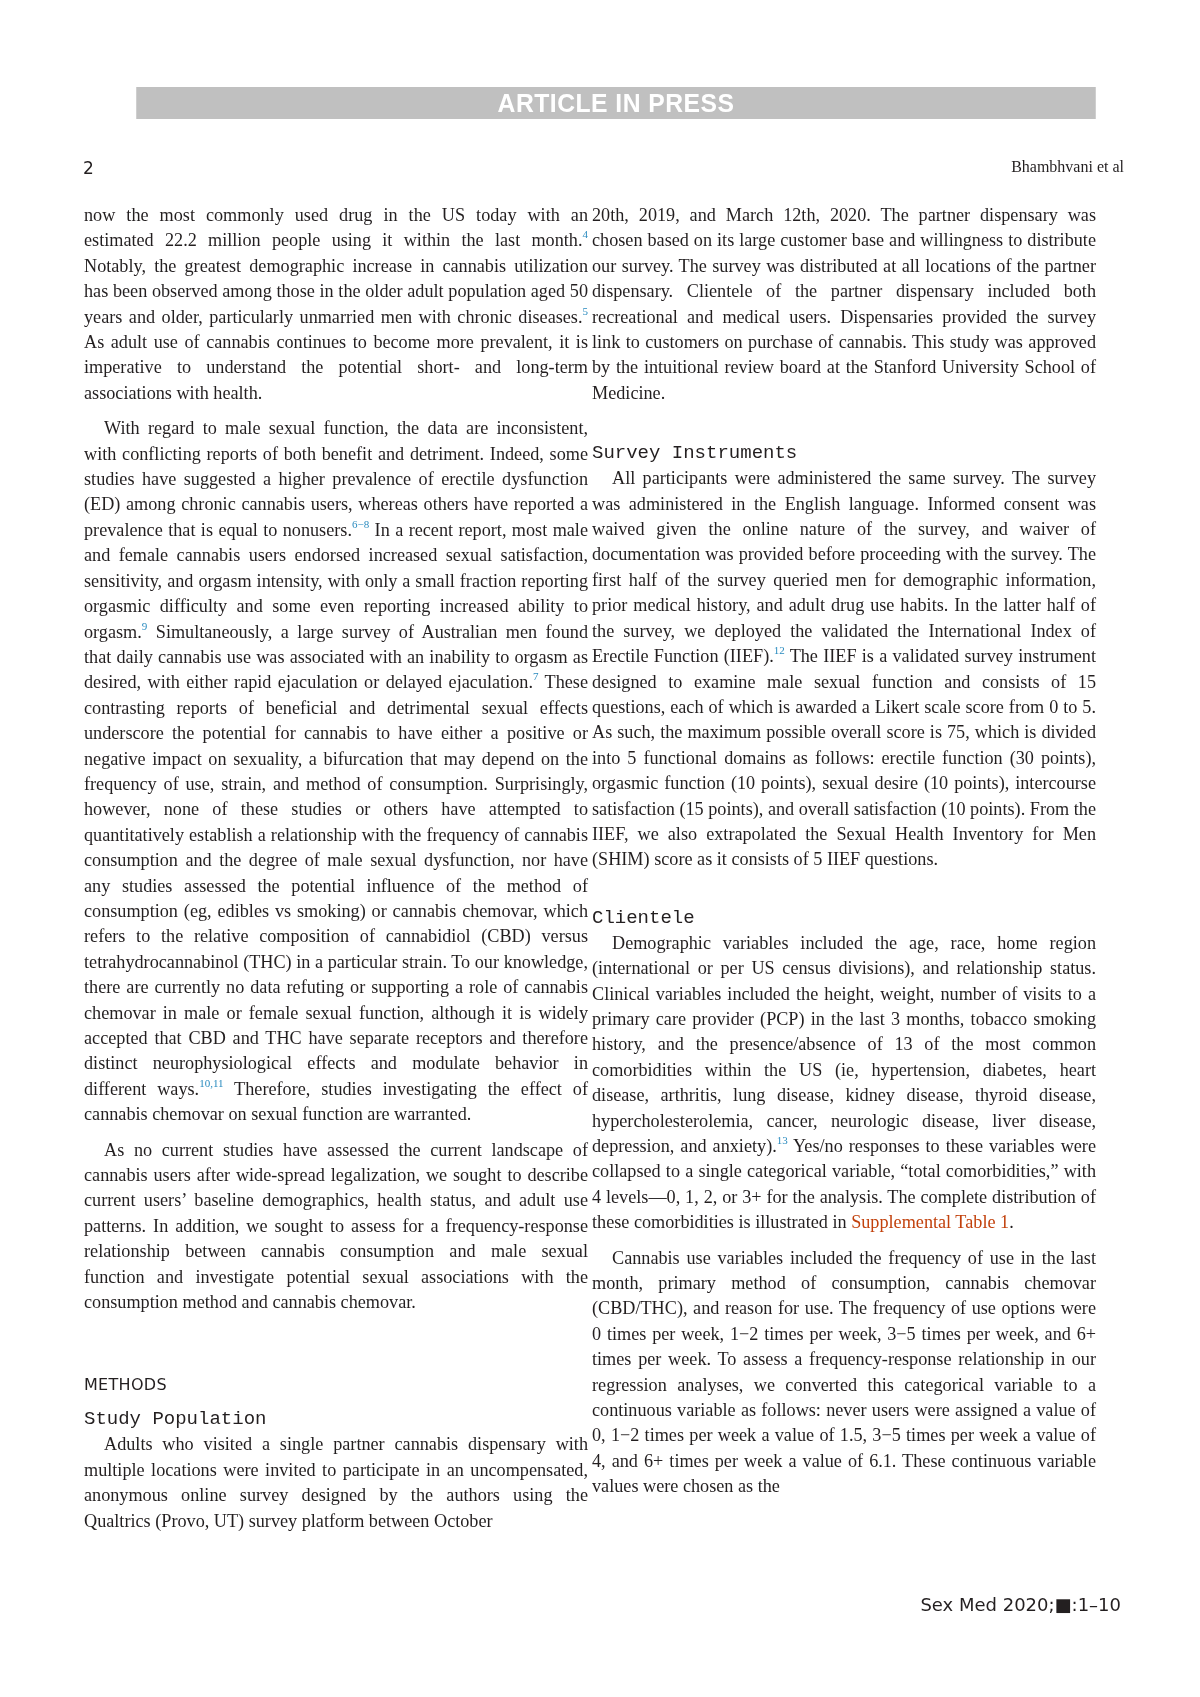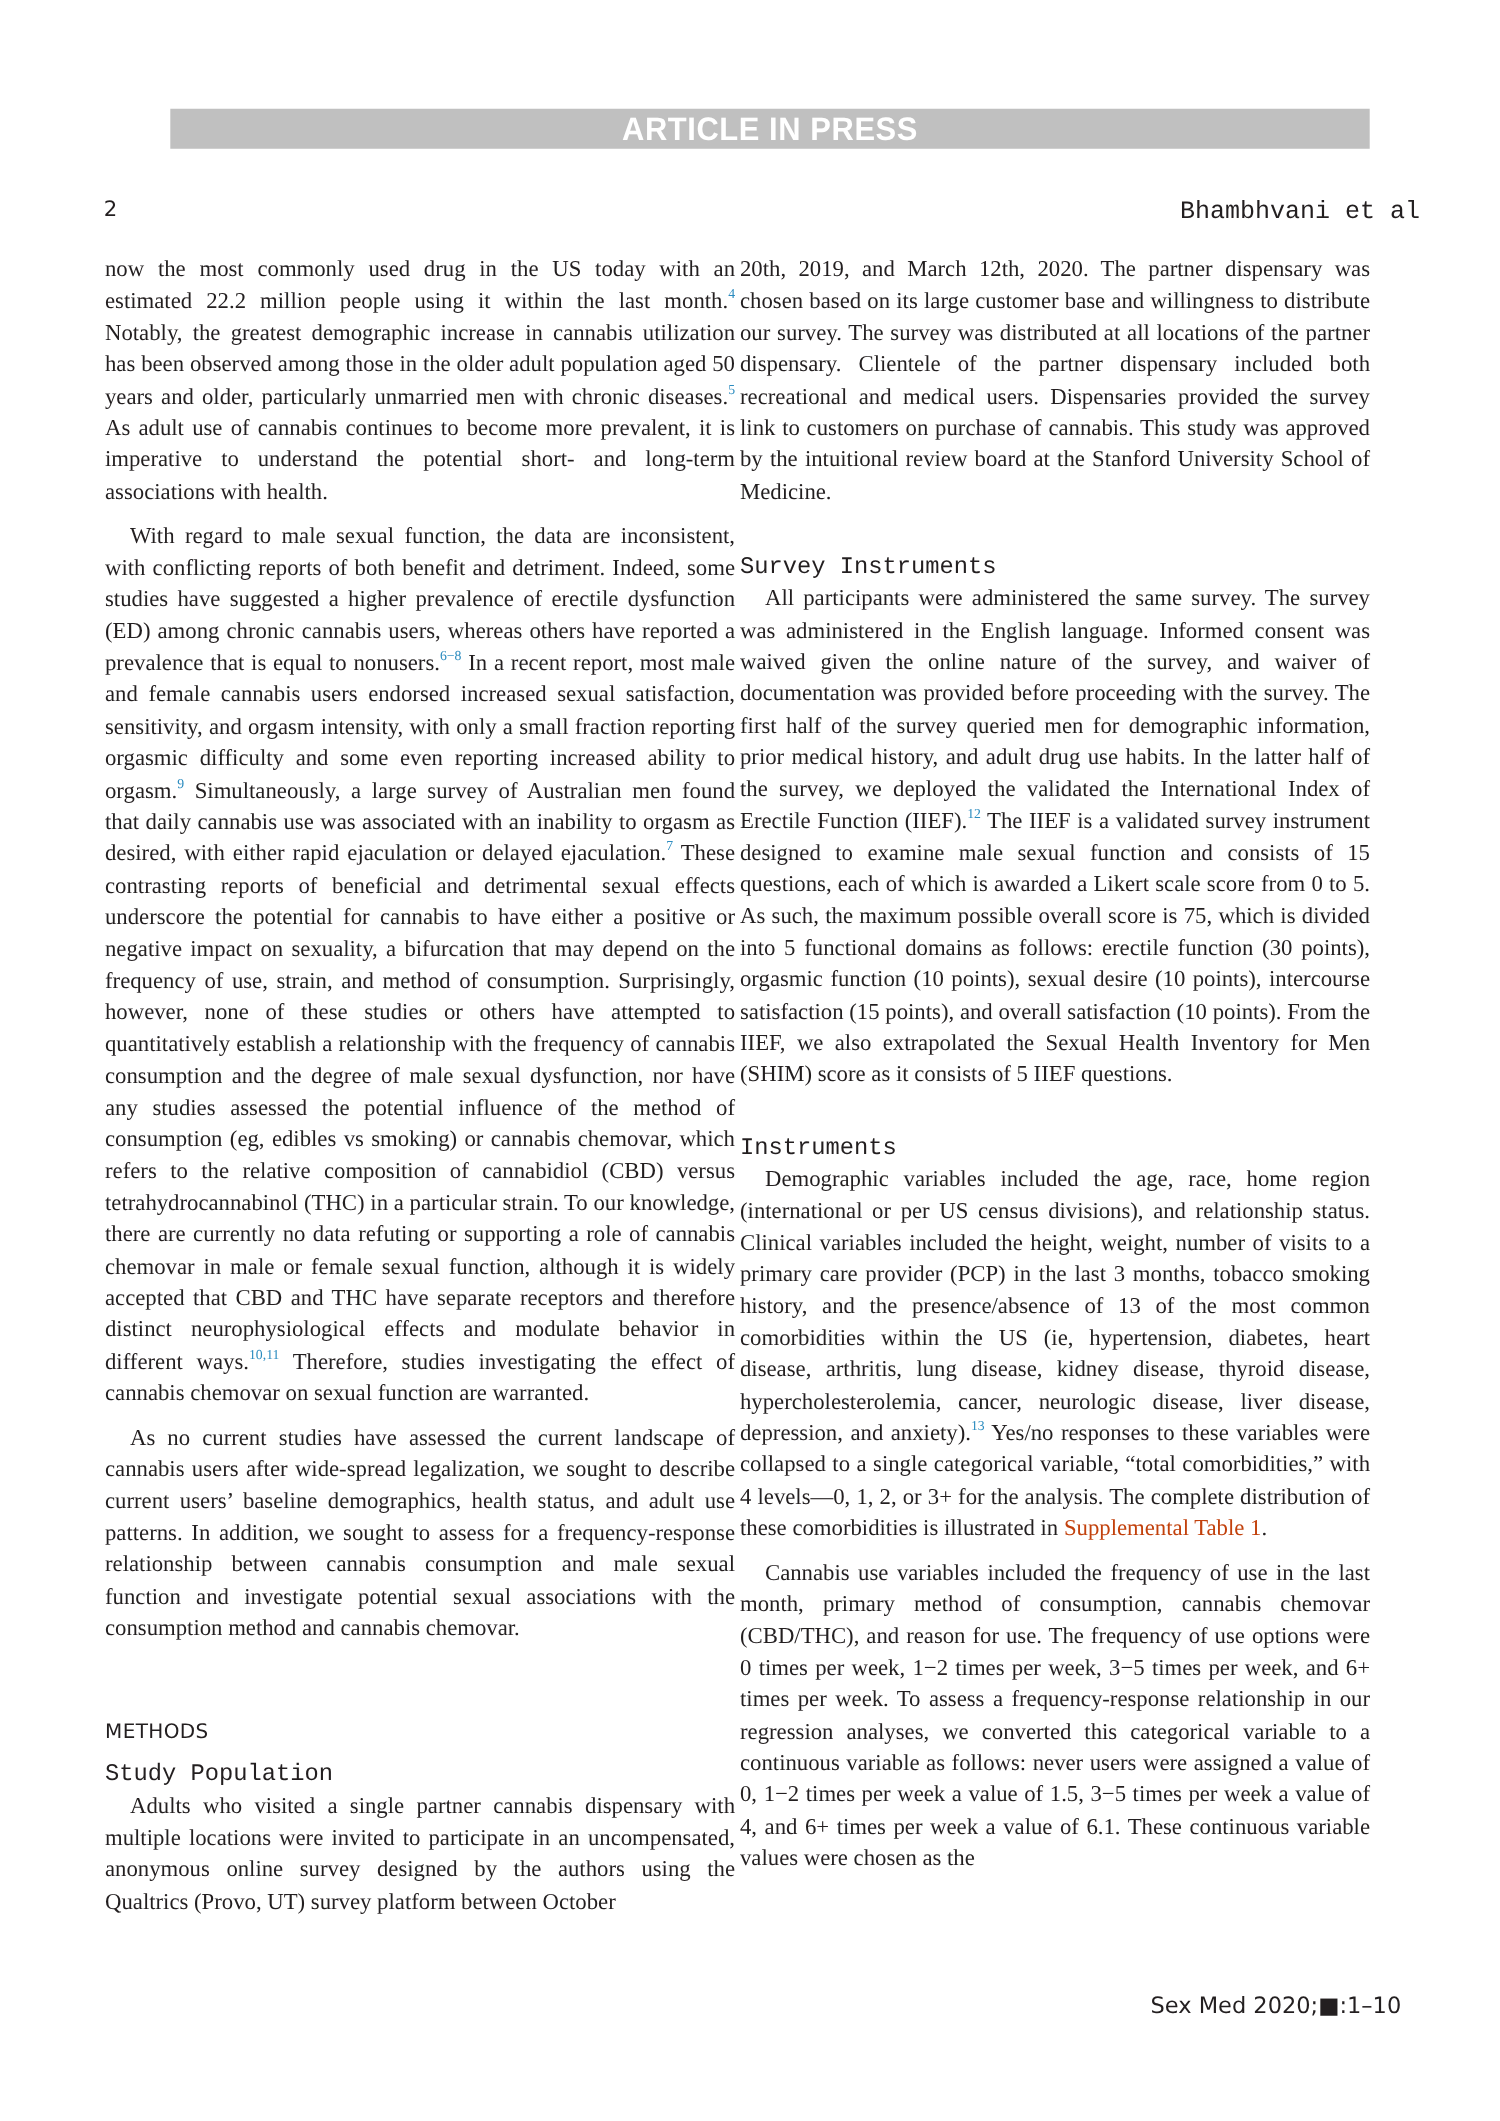--- a/index.html
+++ b/index.html
@@ -4,21 +4,21 @@
   <style>
     html, body { margin: 0; padding: 0; background: #ffffff; }
     body { width: 1200px; height: 1697px; position: relative; overflow: hidden; color: #231f20; }
     .banner {
       position: absolute; left: 111px; top: 87px; width: 1010px; height: 32px;
       background: #c0c0c0; color: #ffffff; text-align: center;
       font-family: "Liberation Sans", sans-serif; font-weight: bold; font-size: 26px; line-height: 32px;
       letter-spacing: 0.5px; transform: scaleX(0.95);
     }
     .page-num { position: absolute; left: 83px; top: 158px; font-family: "DejaVu Sans", sans-serif; font-size: 17px; }
-    .running-head { position: absolute; right: 64px; top: 158px; font-family: Liberation Mono, monospace; font-size: 20px; }
+    .running-head { position: absolute; right: 76px; top: 158px; font-family: Liberation Serif, serif; font-size: 16px; }
     .col { position: absolute; top: 203px; width: 504px; font-family: "Liberation Serif", serif; font-size: 18.2px; line-height: 25.4px; text-align: justify; }
     .col-left { left: 84px; }
     .col-right { left: 592px; }
     .col p { margin: 0; }
     .col p.indent { text-indent: 20px; }
     .col p.gap { margin-top: 10px; }
     sup.ref { color: #2a8bbf; font-size: 11px; line-height: 0; vertical-align: 8px; }
     .link { color: #c2410c; }
     h2.section { font-family: "DejaVu Sans", sans-serif; font-weight: normal; font-size: 16px; margin: 57px 0 8px 0; line-height: 26px; letter-spacing: 0.3px; }
     h3.sub { font-family: Liberation Mono, monospace; font-weight: normal; font-size: 19px; margin: 0; line-height: 26px; }
@@ -44,19 +44,19 @@
   <h3 class="sub">Study Population</h3>
   <p class="indent">Adults who visited a single partner cannabis dispensary with multiple locations were invited to participate in an uncompensated, anonymous online survey designed by the authors using the Qualtrics (Provo, UT) survey platform between October</p>
 </div>
 
 <div class="col col-right">
   <p>20th, 2019, and March 12th, 2020. The partner dispensary was chosen based on its large customer base and willingness to distribute our survey. The survey was distributed at all locations of the partner dispensary. Clientele of the partner dispensary included both recreational and medical users. Dispensaries provided the survey link to customers on purchase of cannabis. This study was approved by the intuitional review board at the Stanford University School of Medicine.</p>
 
   <h3 class="sub spaced">Survey Instruments</h3>
   <p class="indent"><span>All participants were administered the same survey. The survey was administered in the English language. Informed consent was waived given the online nature of the survey, and waiver of documentation was provided before proceeding with the survey. The first half of the survey queried men for demographic information, prior medical history, and adult drug use habits. In the latter half of the survey, we deployed the validated the International Index of Erectile Function (IIEF).</span><sup class="ref">12</sup><span> The IIEF is a validated survey instrument designed to examine male sexual function and consists of 15 questions, each of which is awarded a Likert scale score from 0 to 5. As such, the maximum possible overall score is 75, which is divided into 5 functional domains as follows: erectile function (30 points), orgasmic function (10 points), sexual desire (10 points), intercourse satisfaction (15 points), and overall satisfaction (10 points). From the IIEF, we also extrapolated the Sexual Health Inventory for Men (SHIM) score as it consists of 5 IIEF questions.</span></p>
 
-  <h3 class="sub spaced2">Instruments</h3>
+  <h3 class="sub spaced2">Clientele</h3>
   <p class="indent"><span>Demographic variables included the age, race, home region (international or per US census divisions), and relationship status. Clinical variables included the height, weight, number of visits to a primary care provider (PCP) in the last 3 months, tobacco smoking history, and the presence/absence of 13 of the most common comorbidities within the US (ie, hypertension, diabetes, heart disease, arthritis, lung disease, kidney disease, thyroid disease, hypercholesterolemia, cancer, neurologic disease, liver disease, depression, and anxiety).</span><sup class="ref">13</sup><span> Yes/no responses to these variables were collapsed to a single categorical variable, “total comorbidities,” with 4 levels—0, 1, 2, or 3+ for the analysis. The complete distribution of these comorbidities is illustrated in </span><span class="link">Supplemental Table 1</span><span>.</span></p>
 
   <p class="indent gap">Cannabis use variables included the frequency of use in the last month, primary method of consumption, cannabis chemovar (CBD/THC), and reason for use. The frequency of use options were 0 times per week, 1−2 times per week, 3−5 times per week, and 6+ times per week. To assess a frequency-response relationship in our regression analyses, we converted this categorical variable to a continuous variable as follows: never users were assigned a value of 0, 1−2 times per week a value of 1.5, 3−5 times per week a value of 4, and 6+ times per week a value of 6.1. These continuous variable values were chosen as the</p>
 </div>
 
 <div class="footer">Sex Med 2020;■:1–10</div>
 
 </body></html>

